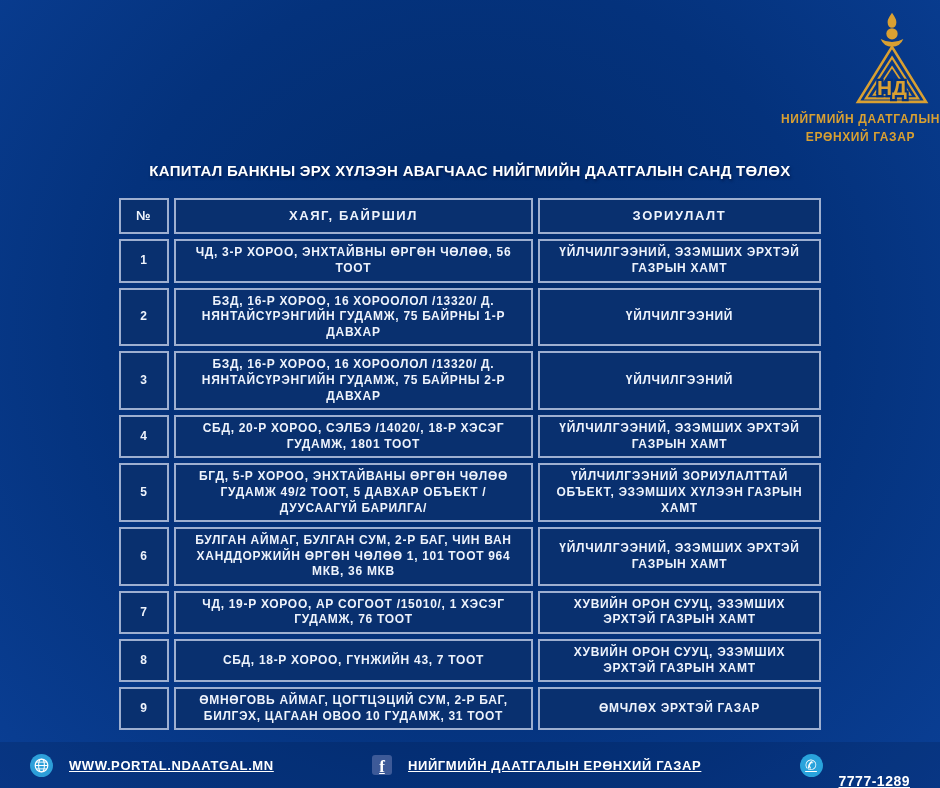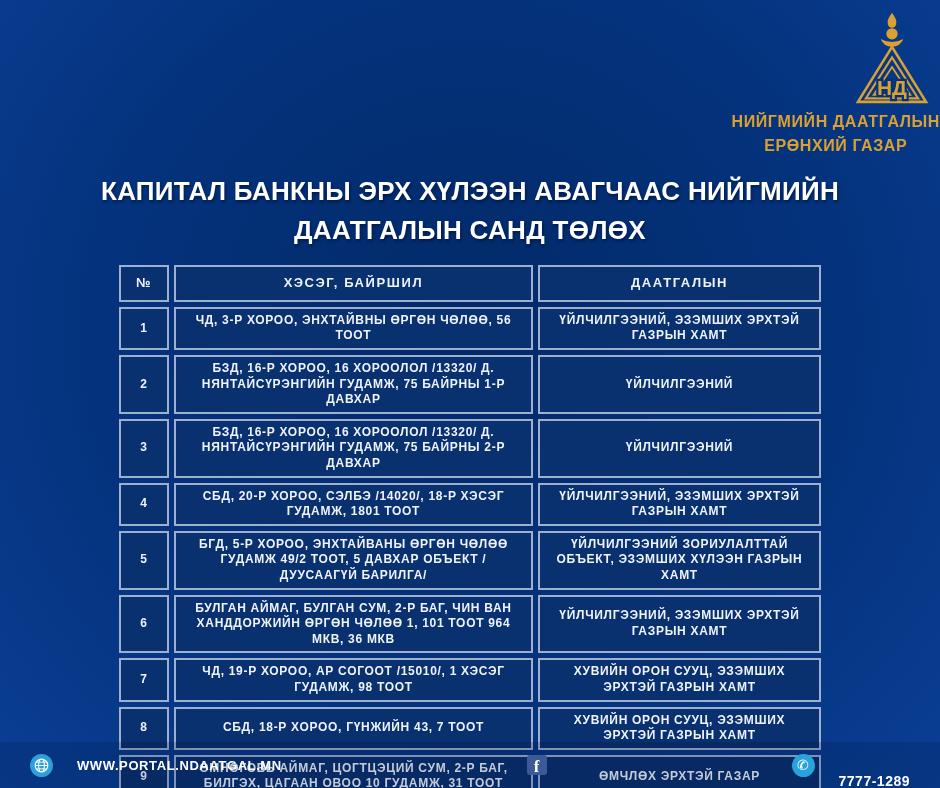--- a/index.html
+++ b/index.html
@@ -10,30 +10,30 @@
     overflow:hidden;
     background:radial-gradient(ellipse at 50% 42%, #022a68 0%, #04327c 55%, #0a3f95 100%);
   }
   
   .logo{
     display:flex;flex-direction:column;align-items:flex-end;
     padding-top:12px;
   }
   .logo-emblem{width:96px;height:96px;display:block;}
   .logo-text{
-    color:#d9a032;font-weight:bold;font-size:16px;letter-spacing:0.6px;
+    color:#d9a032;font-weight:bold;font-size:12px;letter-spacing:0.6px;
     text-align:center;line-height:1.5;margin-top:2px;
   }
   
   .title{
     margin:14px auto 0 auto;
     width:840px;
     text-align:center;
     color:#ffffff;
-    font-size:26px;
+    font-size:15px;
     font-weight:800;
     line-height:1.5;
     letter-spacing:0.3px;
     text-shadow:1px 2px 3px rgba(0,10,40,0.55);
   }
   
   .tbl-wrap{width:712px;margin:10px auto 0 auto;}
   table.data{
     width:100%;
     border-collapse:separate;
@@ -61,21 +61,21 @@
   col.c-addr{width:52%;}
   col.c-purp{width:41%;}
   td.num{font-size:17px;font-weight:normal;letter-spacing:0;}
   
   .footer{
     position:absolute;left:0;right:0;bottom:0;height:46px;
     display:flex;align-items:center;justify-content:space-between;
     padding:0 30px;box-sizing:border-box;
     background:rgba(1,18,56,0.18);
   }
-  .footer-item{display:flex;align-items:center;gap:24px;color:#ffffff;}
+  .footer-item{display:flex;align-items:center;gap:16px;color:#ffffff;text-decoration:underline;}
   .footer-label{font-weight:bold;font-size:13px;letter-spacing:0.6px;}
   .phone-number{font-weight:bold;font-size:14px;letter-spacing:0.5px;margin-top:32px;}
   .icon-circle{
     width:23px;height:23px;border-radius:50%;
     display:flex;align-items:center;justify-content:center;flex:0 0 auto;
   }
   .fb-square{
     width:20px;height:20px;border-radius:3px;
     display:flex;align-items:flex-end;justify-content:center;
     font-family:"Liberation Serif","DejaVu Serif",serif;
@@ -117,22 +117,22 @@
   <div class="tbl-wrap">
     <table class="data">
       <colgroup>
           <col class="c-no">
           <col class="c-addr">
           <col class="c-purp">
         </colgroup>
       <thead>
         <tr>
           <th>№</th>
-          <th>ХЭСЭГ, БАЙРШИЛ</th>
-          <th>ДААТГАЛЫН</th>
+          <th>ХАЯГ, БАЙРШИЛ</th>
+          <th>ЗОРИУЛАЛТ</th>
         </tr>
       </thead>
       <tbody>
     <tr>
       <td class="num">1</td>
       <td>ЧД, 3-Р ХОРОО, ЭНХТАЙВНЫ ӨРГӨН ЧӨЛӨӨ, 56 ТООТ</td>
       <td>ҮЙЛЧИЛГЭЭНИЙ, ЭЗЭМШИХ ЭРХТЭЙ ГАЗРЫН ХАМТ</td>
     </tr>
 
     <tr>
@@ -160,21 +160,21 @@
     </tr>
 
     <tr>
       <td class="num">6</td>
       <td>БУЛГАН АЙМАГ, БУЛГАН СУМ, 2-Р БАГ, ЧИН ВАН ХАНДДОРЖИЙН ӨРГӨН ЧӨЛӨӨ 1, 101 ТООТ 964 МКВ, 36 МКВ</td>
       <td>ҮЙЛЧИЛГЭЭНИЙ, ЭЗЭМШИХ ЭРХТЭЙ ГАЗРЫН ХАМТ</td>
     </tr>
 
     <tr>
       <td class="num">7</td>
-      <td>ЧД, 19-Р ХОРОО, АР СОГООТ /15010/, 1 ХЭСЭГ ГУДАМЖ, 98 ТООТ</td>
+      <td>ЧД, 19-Р ХОРОО, АР СОГООТ /15010/, 1 ХЭСЭГ ГУДАМЖ, 76 ТООТ</td>
       <td>ХУВИЙН ОРОН СУУЦ, ЭЗЭМШИХ ЭРХТЭЙ ГАЗРЫН ХАМТ</td>
     </tr>
 
     <tr>
       <td class="num">8</td>
       <td>СБД, 18-Р ХОРОО, ГҮНЖИЙН 43, 7 ТООТ</td>
       <td>ХУВИЙН ОРОН СУУЦ, ЭЗЭМШИХ ЭРХТЭЙ ГАЗРЫН ХАМТ</td>
     </tr>
 
     <tr>
@@ -195,20 +195,21 @@
           <line x1="1.6" y1="10" x2="18.4" y2="10" stroke="#ffffff" stroke-width="1.4"></line>
           <line x1="2.8" y1="5.5" x2="17.2" y2="5.5" stroke="#ffffff" stroke-width="1.2"></line>
           <line x1="2.8" y1="14.5" x2="17.2" y2="14.5" stroke="#ffffff" stroke-width="1.2"></line>
         </svg>
       </span>
       <span class="footer-label">WWW.PORTAL.NDAATGAL.MN</span>
     </div>
 
     <div class="footer-item">
       <span class="fb-square" style="background:#3d5a98;">f</span>
+      <span class="footer-label">НИЙГМИЙН ДААТГАЛЫН ЕРӨНХИЙ ГАЗАР</span>
     </div>
 
     <div class="footer-item">
       <span class="icon-circle" style="background:#29a3dc;">
         <span class="phone-glyph">✆</span>
       </span>
       <span class="phone-number">7777-1289</span>
     </div>
   </div>
 

